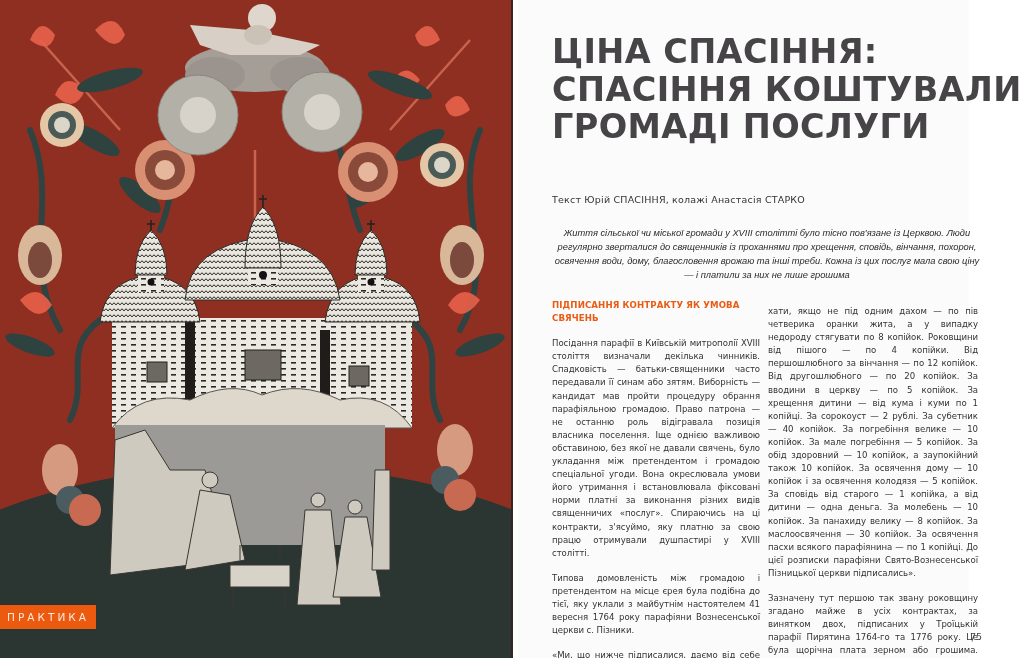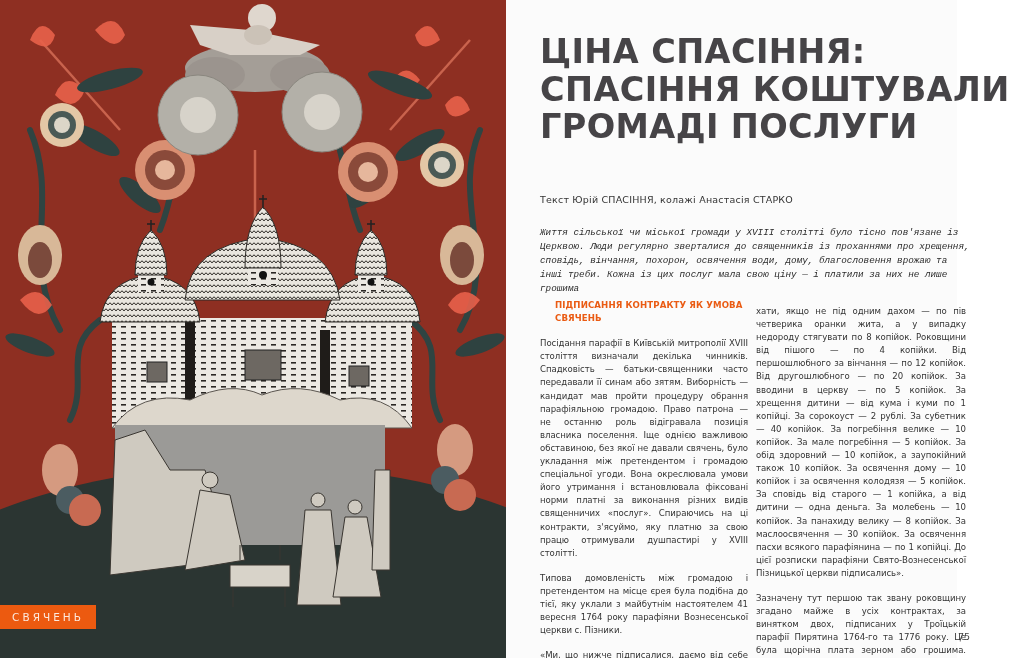--- a/index.html
+++ b/index.html
@@ -6,32 +6,32 @@
   body { width: 1024px; height: 658px; overflow: hidden; background: #fff; position: relative; font-family: "Liberation Sans", sans-serif; }
 
   
   .left-page { position: absolute; left: 0; top: 0; width: 512px; height: 658px; background: #8e2f22; overflow: hidden; }
   .left-page svg { position: absolute; left: 0; top: 0; }
   .spine { position: absolute; left: 511px; top: 0; width: 2px; height: 658px; background: #3a2320; }
 
   .section-tag { position: absolute; left: 0; top: 605px; width: 96px; height: 24px; background: #ec5a10; color: #fde9dd; font-size: 10.5px; letter-spacing: 3px; line-height: 24px; text-align: center; font-family: "DejaVu Sans", sans-serif; }
 
   
-  .right-page { position: absolute; left: 506px; top: 0; width: 451px; height: 658px; background: #fbfbfb; }
+  .right-page { position: absolute; left: 518px; top: 0; width: 451px; height: 658px; background: #fbfbfb; }
   .title { position: absolute; left: 34px; top: 33px; width: 460px; margin: 0; font-family: "DejaVu Sans", sans-serif; font-weight: bold; font-size: 33.5px; line-height: 37.5px; color: #464447; letter-spacing: 0.4px; }
   .title span { display: block; white-space: nowrap; }
   .byline { position: absolute; left: 34px; top: 194px; font-size: 9.5px; color: #333; font-family: "DejaVu Sans", sans-serif; letter-spacing: 0.2px; }
-  .lead { position: absolute; left: 34px; top: 226px; width: 430px; font-size: 9.3px; line-height: 14px; color: #2b2b2b; font-style: italic; font-family: Liberation Mono, monospace; }
+  .lead { position: absolute; left: 34px; top: 226px; width: 430px; font-size: 9.3px; line-height: 14px; color: #2b2b2b; font-style: italic; font-family: Liberation Sans, sans-serif; text-align: center; }
 
   .col { position: absolute; top: 299px; width: 210px; font-family: "DejaVu Sans", sans-serif; font-size: 8.55px; line-height: 13.1px; color: #333; letter-spacing: -0.05px; }
   .col.c1 { left: 34px; }
   .col.c2 { left: 250px; top: 305px; width: 212px; }
   .col p { margin: 0 2px 12px 0; text-align: justify; }
   .col p.tight { margin-bottom: 0; }
-  .subhead { color: #ea5b13; font-weight: bold; font-size: 8.6px; margin: 0 0 12px 15px; letter-spacing: 0.1px; }
+  .subhead { color: #ea5b13; font-weight: bold; font-size: 8.6px; margin: 0 0 12px 0; letter-spacing: 0.1px; }
   .page-num { position: absolute; left: 452px; top: 631px; font-size: 9.5px; color: #444; font-family: "DejaVu Sans", sans-serif; }
 </style>
 </head>
 <body>
 
 <div class="left-page">
   <svg width="512" height="658" viewBox="0 0 512 658">
     <defs>
       <pattern id="shingle" width="8" height="6" patternUnits="userSpaceOnUse">
         <rect width="8" height="6" fill="#e9e6df"></rect>
@@ -159,21 +159,21 @@
       <path d="M200 490 L230 495 L245 560 L185 570 Z"></path>
       <rect x="230" y="565" width="60" height="22" fill="#d8d3c9"></rect>
       <path d="M233 587 v20 M285 587 v20 M240 560 v-15 M280 560 v-15"></path>
       <circle cx="318" cy="500" r="7"></circle>
       <path d="M305 510 h26 l10 95 h-44 z"></path>
       <circle cx="355" cy="507" r="7"></circle>
       <path d="M345 517 h22 l14 80 h-48 z"></path>
       <path d="M375 470 h15 v100 h-18 z"></path>
     </g>
   </svg>
-  <div class="section-tag">СВЯЧЕНЬ</div>
+  <div class="section-tag">ПРАКТИКА</div>
 </div>
 <div class="spine"></div>
 
 <div class="right-page">
   <h1 class="title">
     <span>ЦІНА СПАСІННЯ:</span>
     <span>СПАСІННЯ КОШТУВАЛИ</span>
     <span>ГРОМАДІ ПОСЛУГИ</span>
   </h1>
   <div class="byline">Текст Юрій СПАСІННЯ, колажі Анастасія СТАРКО</div>

